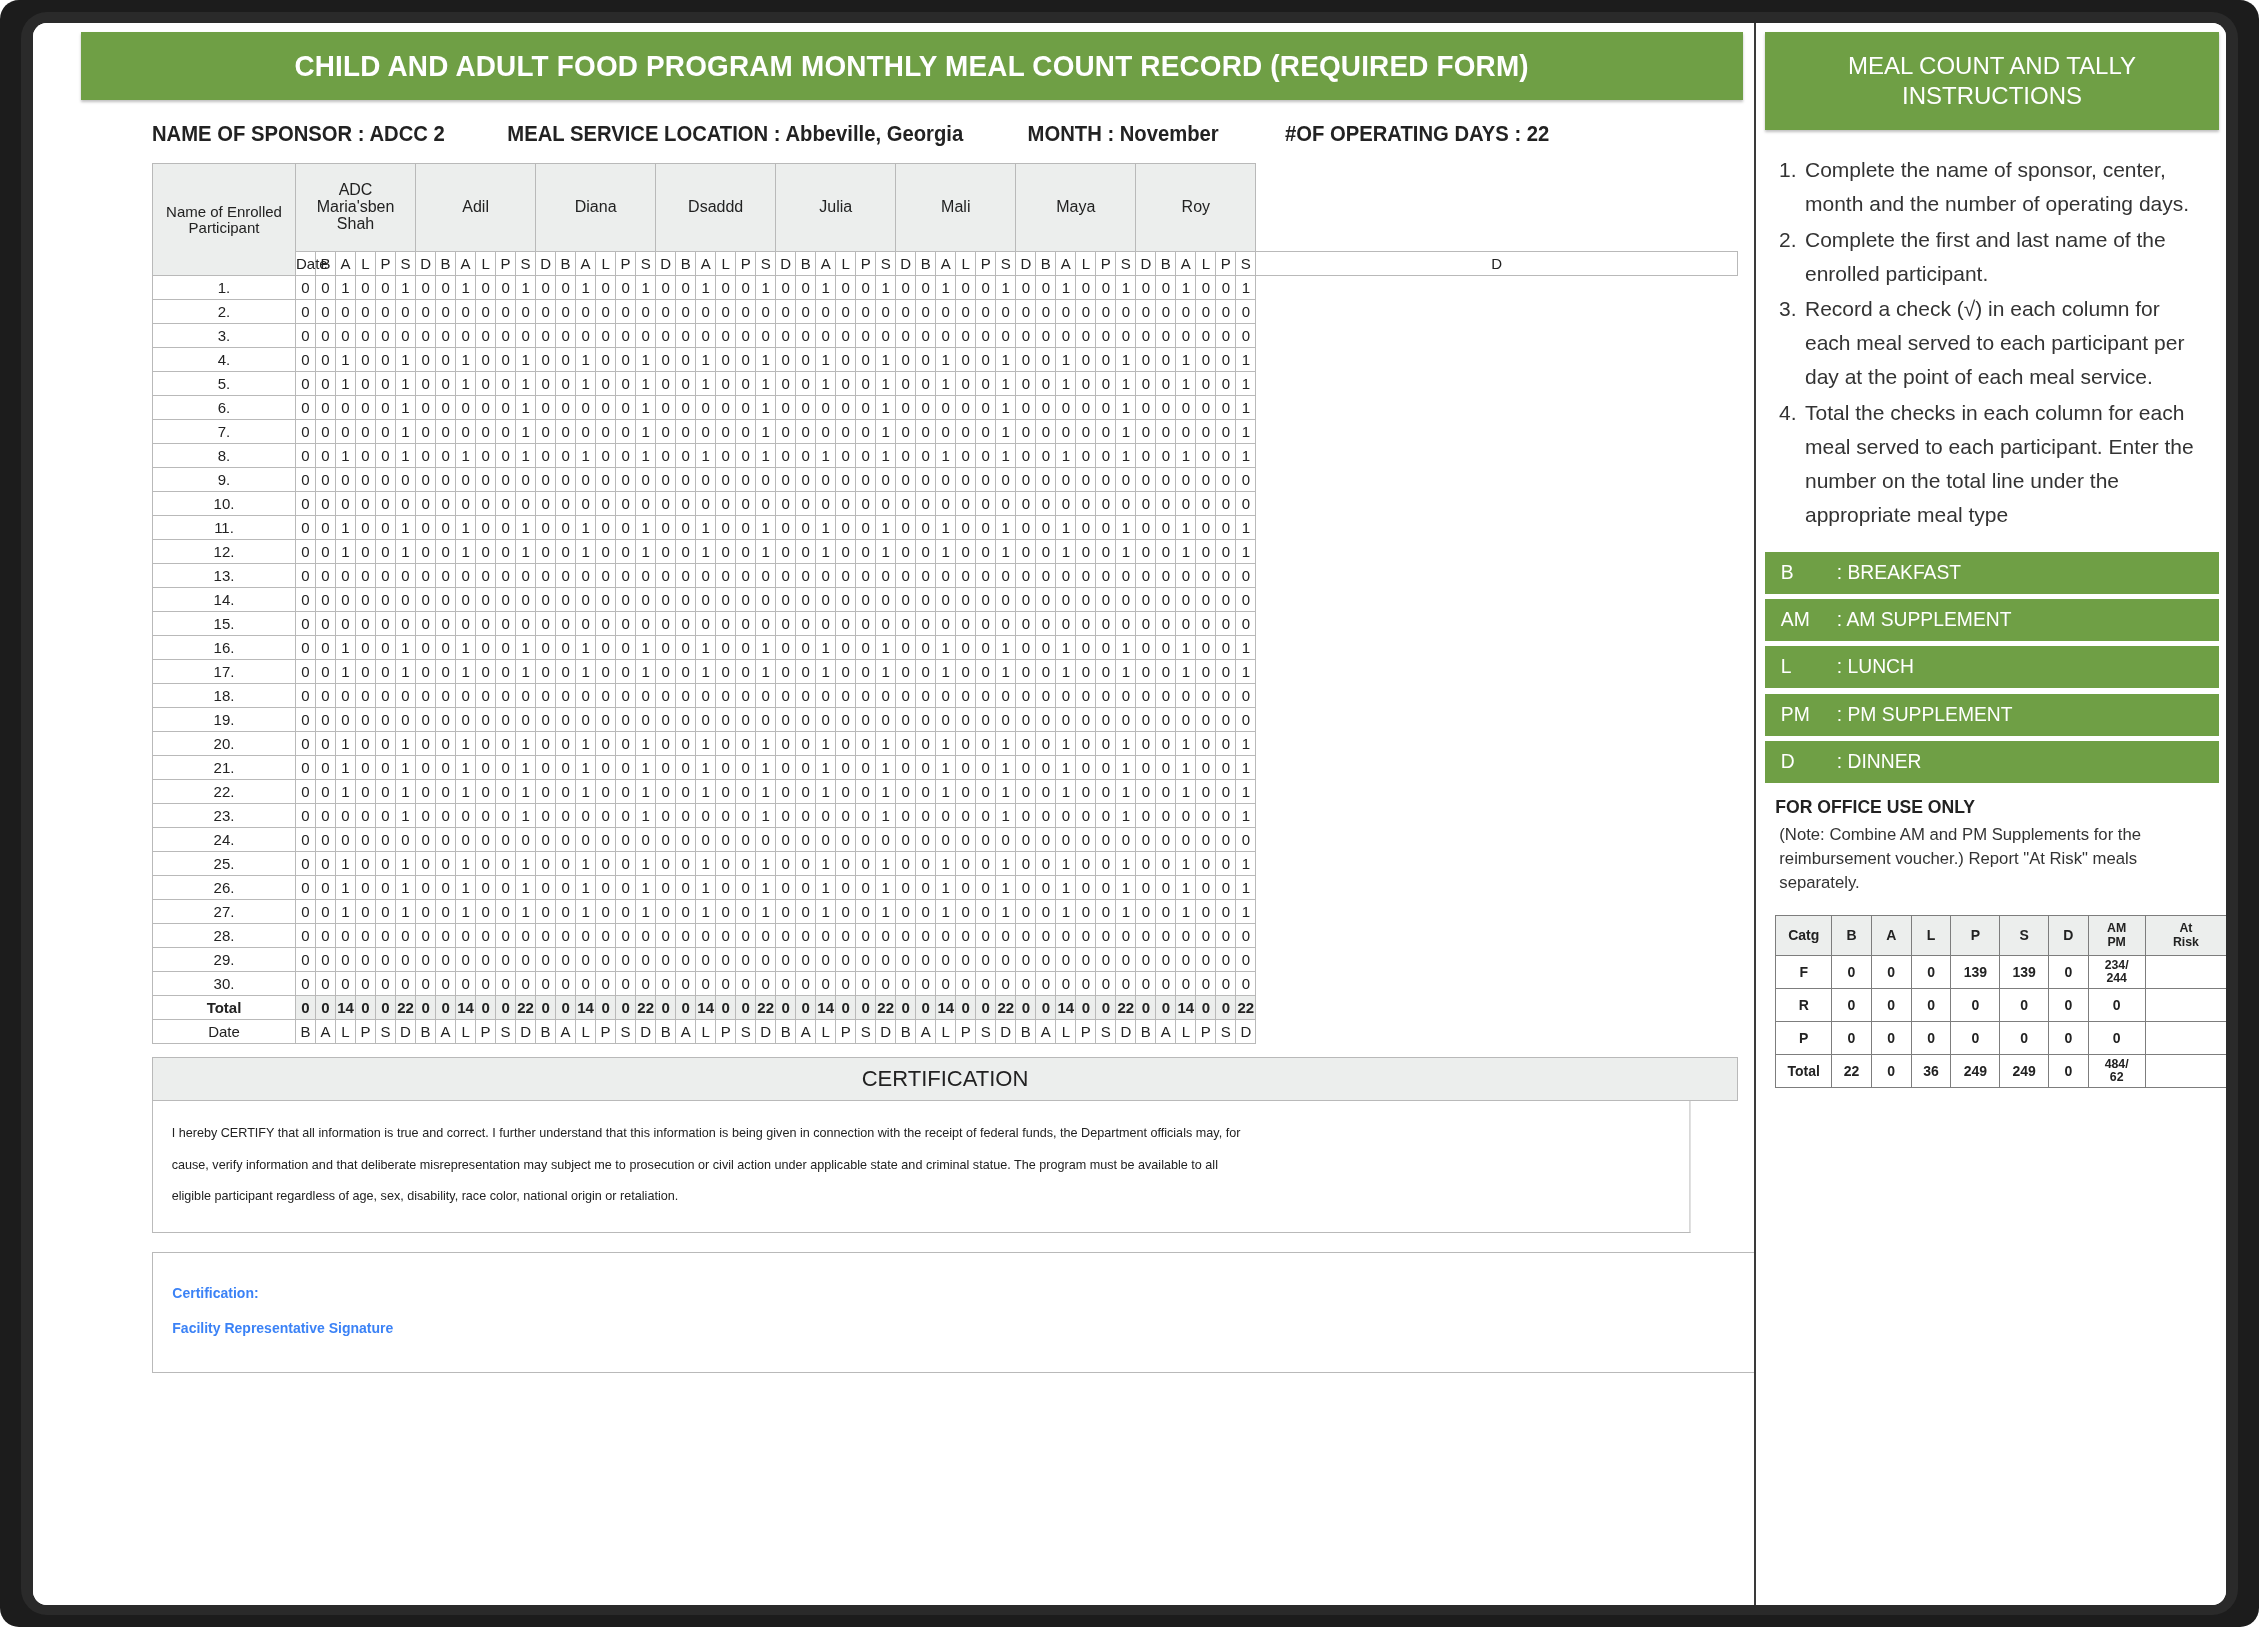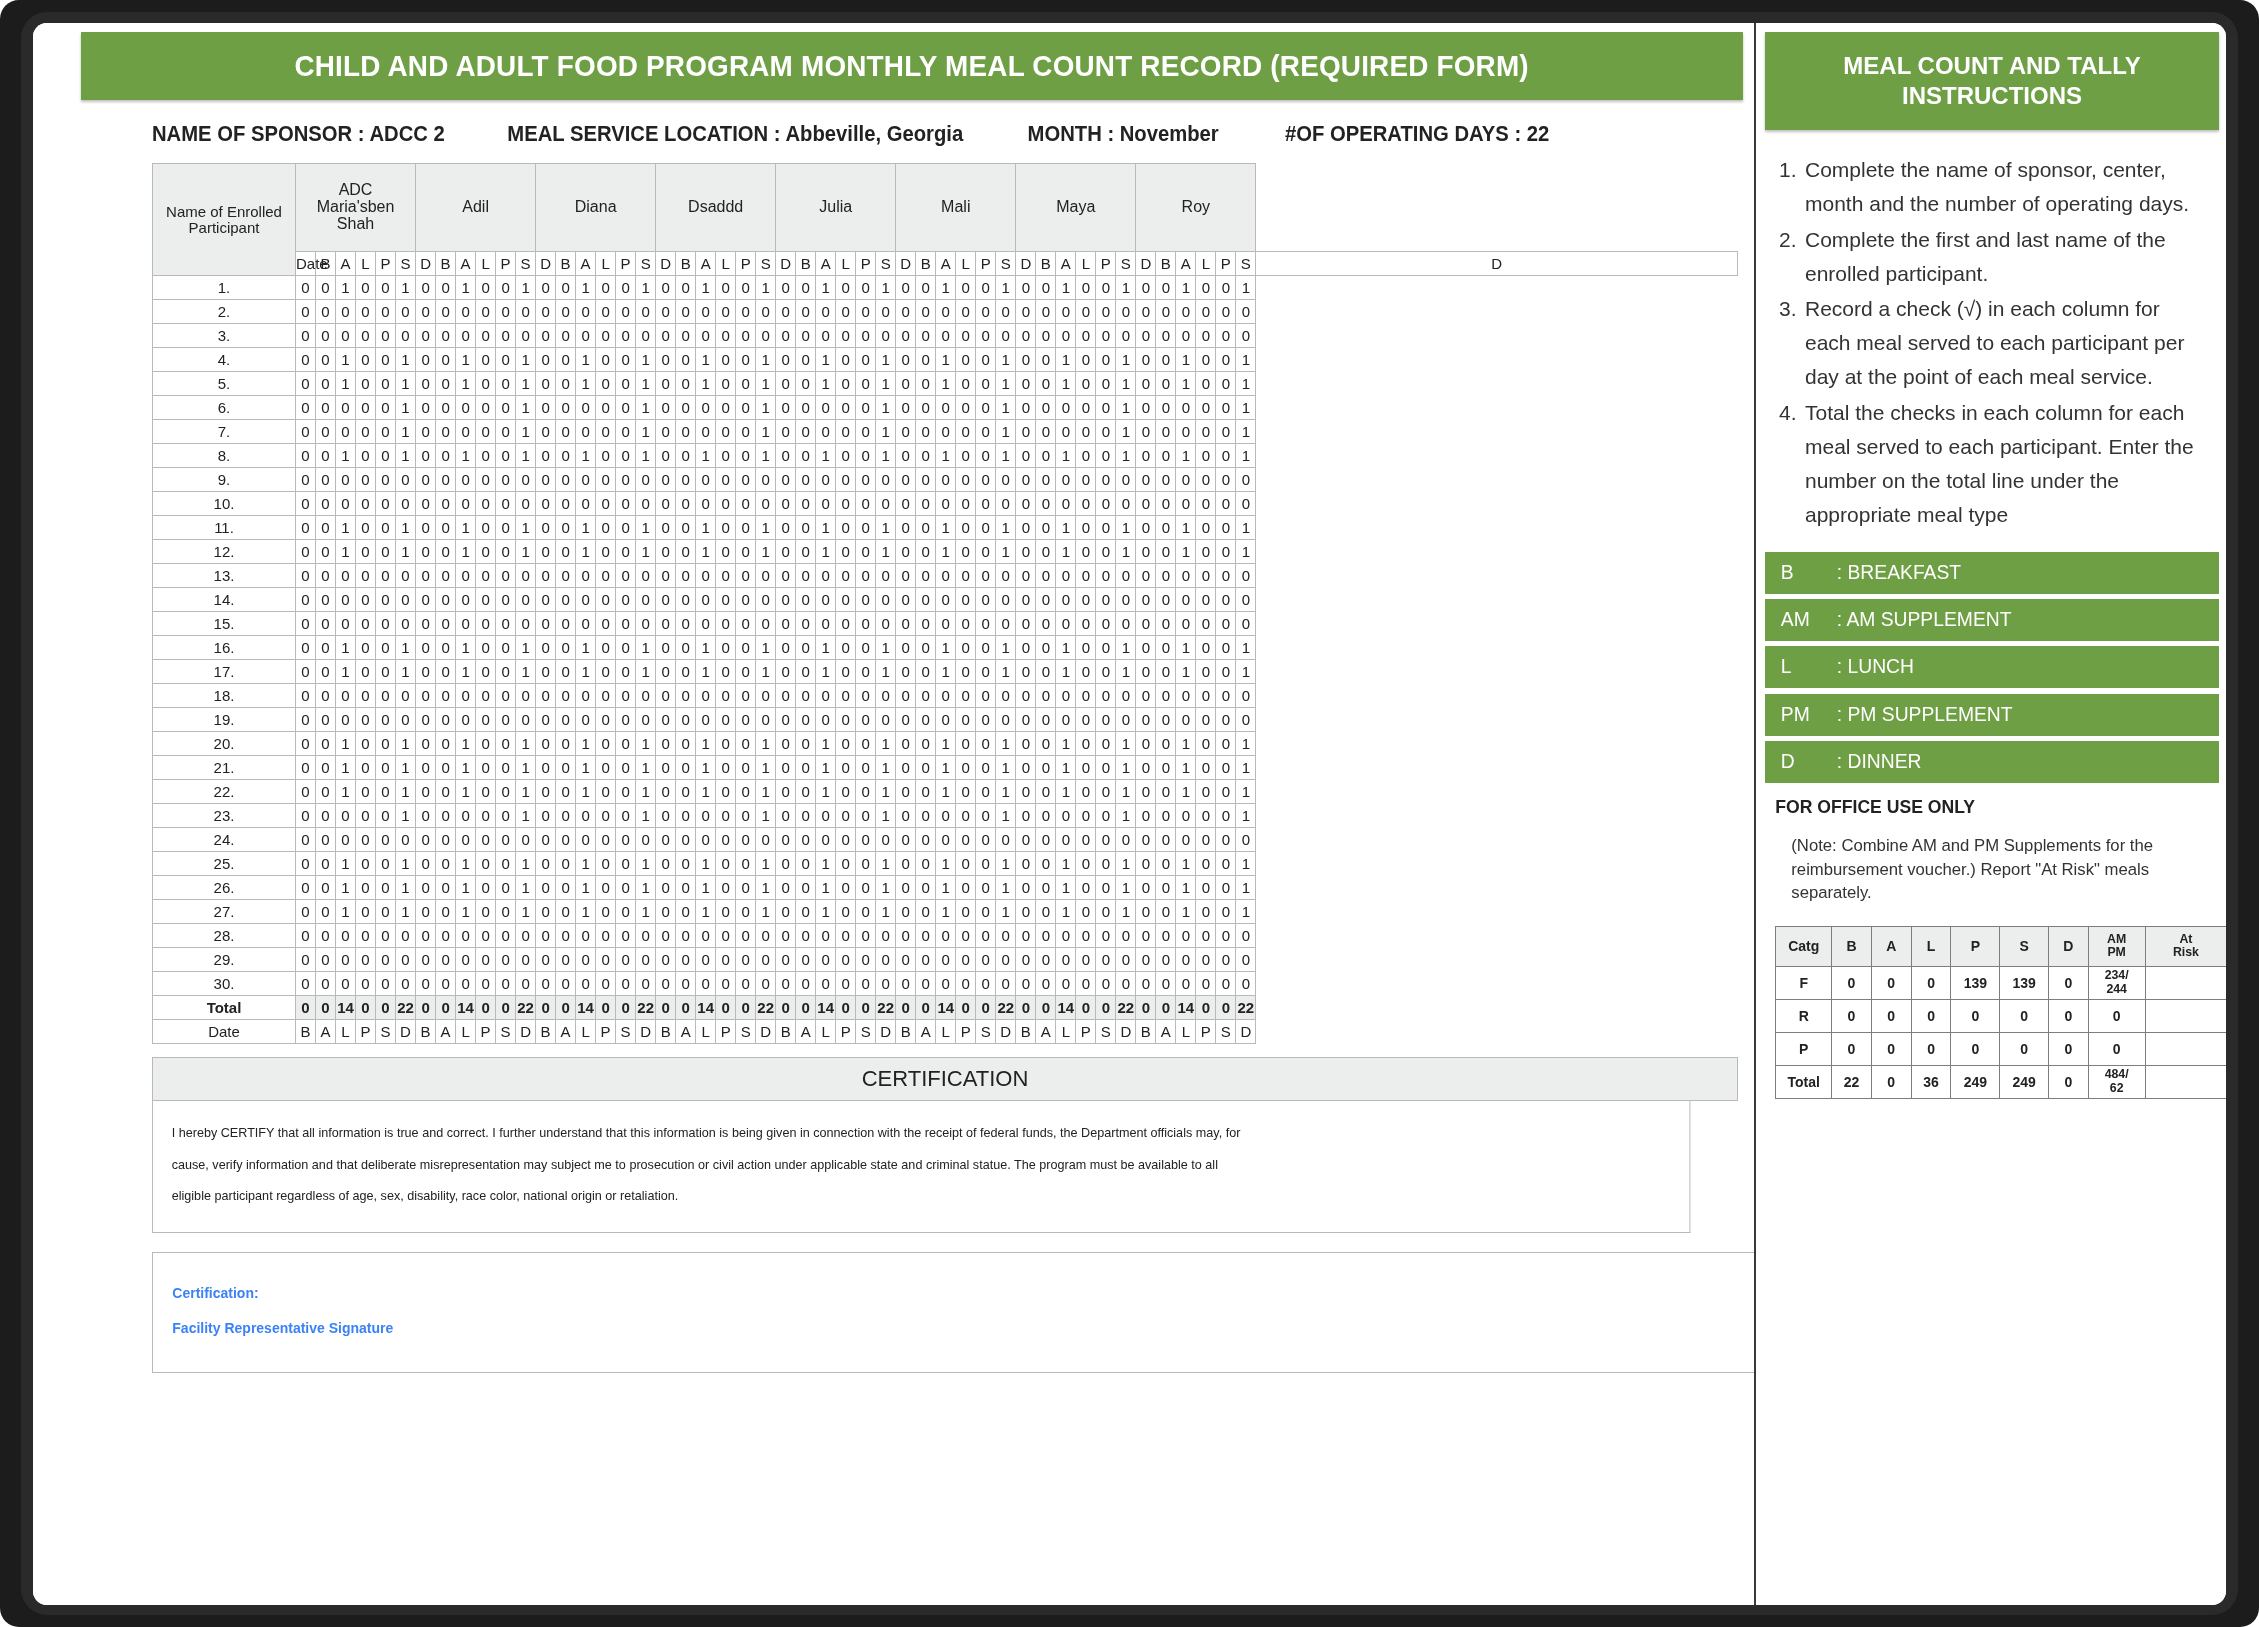--- a/index.html
+++ b/index.html
@@ -104,40 +104,40 @@
     width:472px;flex:0 0 472px;background:#ffffff;
     border-left:2.6px solid #3a3a3a;
     position:relative;
   }
   .rt-title{
     margin:8.8px 8.8px 0 8.8px;height:98px;background:#6f9f45;
     display:flex;align-items:center;justify-content:center;text-align:center;
     box-shadow:0 1.8px 2.6px rgba(0,0,0,.25);
   }
   .rt-title h2{
-    margin:0;color:#fff;font-size:24px;font-weight:bold;line-height:1.25;
+    margin:0;color:#fff;font-size:24px;font-weight:normal;line-height:1.25;
   }
   ol.instr{
     margin:23px 19.3px 0 23px;padding:0;list-style:none;
     font-size:21px;color:#333;line-height:1.62;
   }
   ol.instr li{margin-bottom:1.8px;padding-left:26px;text-indent:-26px;}
   ol.instr li span.num{display:inline-block;width:26px;text-indent:0;}
 
   .legend{margin:19.3px 8.8px 0 8.8px;}
   .legend-row{
     background:#6f9f45;color:#fff;height:42px;margin-bottom:5.3px;
     display:flex;align-items:center;font-size:19.3px;
   }
   .legend-row .lk{width:72px;padding-left:16px;box-sizing:border-box;}
   .legend-row .lv{flex:1;}
 
   .office{margin:14px 12.3px 0 19.3px;}
   .office h3{margin:0 0 5.3px 0;font-size:17.6px;color:#222;}
-  .office p{margin:16px;font-size:16.7px;color:#333;line-height:1.42;}
+  .office p{margin:4px;font-size:16.7px;color:#333;line-height:1.42;}
 
   table.office-tbl{
     margin-top:21px;border-collapse:collapse;table-layout:fixed;
     width:425px;font-size:14px;color:#222;
   }
   table.office-tbl th, table.office-tbl td{
     border:0.9px solid #7d7d7d;text-align:center;vertical-align:middle;
     height:32px;font-weight:bold;padding:0 0.9px;line-height:1.05;
   }
   table.office-tbl thead th{background:#eceeed;height:39px;font-size:14px;}

